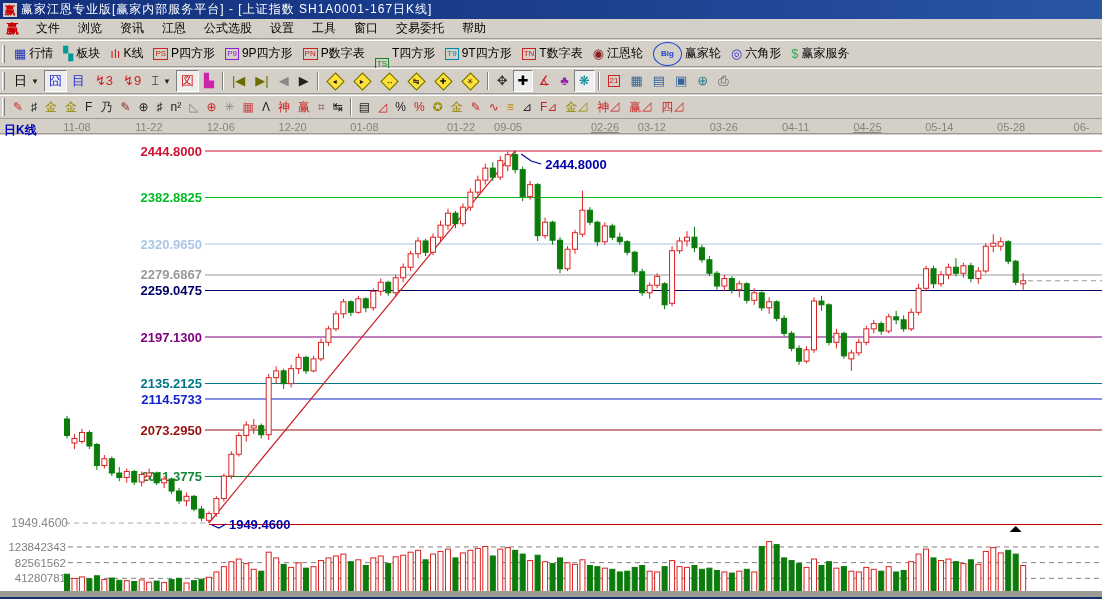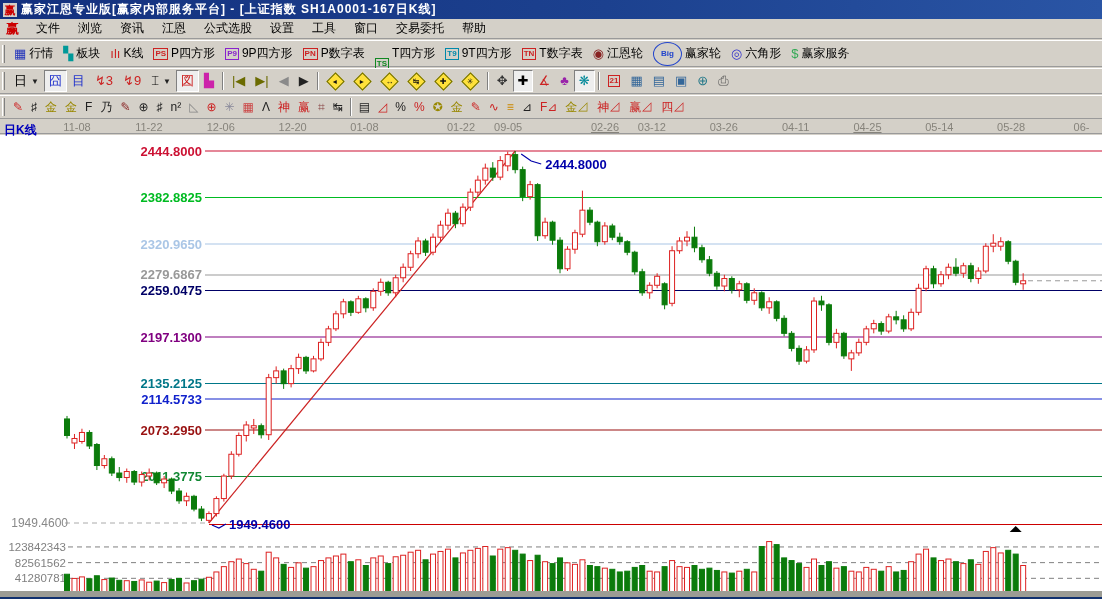--- a/index.html
+++ b/index.html
@@ -6,42 +6,42 @@
   html,body { width:1102px; height:599px; overflow:hidden; background:#d4d0c8;
               font-family:"Liberation Sans", sans-serif; }
   .app { position:relative; width:1102px; height:599px; background:#d4d0c8; }
 
   
   .titlebar { position:absolute; left:0; top:0; width:1102px; height:19px;
     background:linear-gradient(90deg,#13307e 0%,#1c418f 55%,#2a55a5 100%);
     display:flex; align-items:center; padding-left:3px; }
   .titlebar .logo { width:14px; height:14px; background:#d4d0c8; color:#cc0000;
     font-size:11px; font-weight:bold; text-align:center; line-height:14px; margin-right:4px; }
-  .titlebar .ttext { color:#ffffff; font-size:12px; font-weight:bold; letter-spacing:1px; }
+  .titlebar .ttext { color:#ffffff; font-size:12px; font-weight:normal; letter-spacing:1px; }
 
   
   .menubar { position:absolute; left:0; top:19px; width:1102px; height:20px;
     background:#d4d0c8; border-bottom:1px solid #9a9a9a; display:flex; align-items:center; }
   .menubar .mlogo { color:#cc0000; font-weight:bold; font-size:13px; margin:0 8px 0 6px; }
   .menu-item { font-size:12px; color:#000; padding:2px 9px; cursor:default; }
 
   
   .toolbar { position:absolute; left:0; width:1102px; background:#d4d0c8;
     border-top:1px solid #ffffff; border-bottom:1px solid #9a9a9a;
     display:flex; align-items:center; }
   .tb1 { top:40px; height:27px; }
   .tb2 { top:68px; height:26px; }
   .tb3 { top:95px; height:24px; }
   .grip { width:3px; height:18px; border-left:1px solid #fff; border-right:1px solid #808080; margin:0 4px 0 2px; }
   .sep { width:2px; height:18px; border-left:1px solid #808080; border-right:1px solid #ffffff; margin:0 3px; }
   .tbtn { display:flex; align-items:center; gap:3px; padding:2px 4px; border:1px solid transparent;
           height:22px; cursor:default; white-space:nowrap; }
   .tbtn.pressed { background:#eeeeee; border:1px solid; border-color:#808080 #ffffff #ffffff #808080; }
   .tbtn .glyph { font-size:13px; line-height:14px; }
-  .tbtn .boxg { font-size:8px; font-weight:bold; border:1px solid; padding:0 1px; line-height:10px; }
+  .tbtn .boxg { font-size:8px; font-weight:normal; border:1px solid; padding:0 1px; line-height:10px; }
   .tbtn .circleg { font-size:8px; font-weight:bold; border:1px solid; border-radius:50%; padding:7px; line-height:8px; }
   .tbtn .label { font-size:12px; color:#000; }
   .tbtn .drop { font-size:8px; color:#222; margin-left:1px; }
   .diamond { width:13px; height:13px; background:#ffe13a; border:1px solid #6b6b00;
      transform:rotate(45deg); display:flex; align-items:center; justify-content:center; margin:0 2px; }
   .diamond span { transform:rotate(-45deg); font-size:8px; color:#111; line-height:8px; }
   .tb3 .tbtn { padding:2px 3px; }
   .tb3 .glyph { font-size:12px; }
 
   

